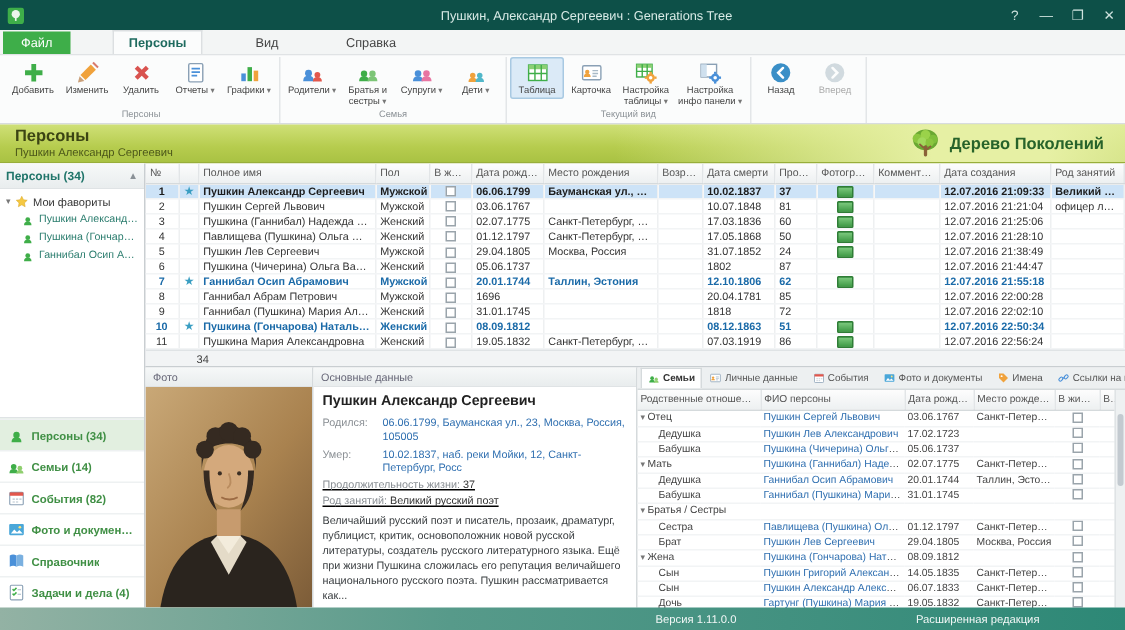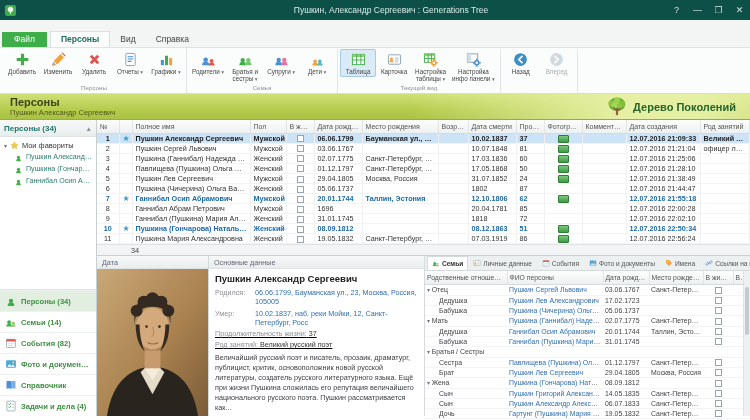--- a/index.html
+++ b/index.html
@@ -11,21 +11,21 @@
 
   
   .titlebar{height:20px;background:#0d5048;display:flex;align-items:center;position:relative;color:#dfeeea;}
   .tb-left{display:flex;align-items:center;gap:4px;padding-left:5px;z-index:2;}
   .tb-logo{width:11px;height:11px;}
   .tb-title{position:absolute;left:0;right:0;text-align:center;font-size:8.5px;color:#d9ebe7;padding-left:32px;}
   .tb-controls{margin-left:auto;display:flex;height:100%;z-index:2;}
   .tb-btn{width:21px;height:100%;display:flex;align-items:center;justify-content:center;font-size:9px;color:#cfe3df;}
 
   
-  .menubar{height:28px;background:#f3f5f5;display:flex;align-items:flex-end;padding-left:2px;border-bottom:1px solid #e0e3e5;}
+  .menubar{height:17px;background:#f3f5f5;display:flex;align-items:flex-end;padding-left:2px;border-bottom:1px solid #e0e3e5;gap:25px;}
   .mtab{font-size:8.5px;color:#444;padding:2px 10px 3px;white-space:nowrap;}
   .mtab.file{background:#3eae49;color:#fff;padding:2px 12px 3px;margin-right:3px;}
   .mtab.active{background:#fbfcfc;border:1px solid #dcdfe1;border-bottom:none;color:#1f6b5f;font-weight:bold;}
 
   
   .ribbon{height:46px;background:#fbfcfc;display:flex;border-bottom:1px solid #d8dcde;padding:1px 2px 0;overflow:hidden;}
   .rgroup{display:flex;flex-direction:column;border-right:1px solid #e3e6e8;padding:0 2px;}
   .rbuttons{flex:1;display:flex;align-items:flex-start;}
   .rbtn{min-width:36px;padding:2px 2px 1px;display:flex;flex-direction:column;align-items:center;gap:1px;border:1px solid transparent;border-radius:2px;cursor:default;}
   .rbtn .icon{width:15px;height:15px;}
@@ -680,21 +680,21 @@
             </tbody>
         </table>
         <div class="grid-footer">
           <span>34</span>
         </div>
       </div>
 
       <div class="detail">
 
         <div class="photo-pane">
-          <div class="pane-head">Дата</div>
+          <div class="pane-head">Фото</div>
           <div class="photo-img">
             <svg viewBox="0 0 112 148" preserveAspectRatio="none">
               <defs>
                 <linearGradient id="pbg" x1="0" y1="0" x2="1" y2="1">
                   <stop offset="0" stop-color="#c9a877"></stop>
                     <stop offset=".55" stop-color="#a9824f"></stop>
                     <stop offset="1" stop-color="#7c5c38"></stop>
                 </linearGradient>
               </defs>
               <rect width="112" height="148" fill="url(#pbg)"></rect>
@@ -937,14 +937,18 @@
           </table>
           <div class="vscroll">
               <div class="vthumb"></div>
             </div>
         </div>
 
       </div>
     </div>
   </div>
 
+  <div class="statusbar">
+    <span class="sb-version">Версия 1.11.0.0</span>
+    <span class="sb-edition">Расширенная редакция</span>
+  </div>
 
 </div>
 
 </body></html>

